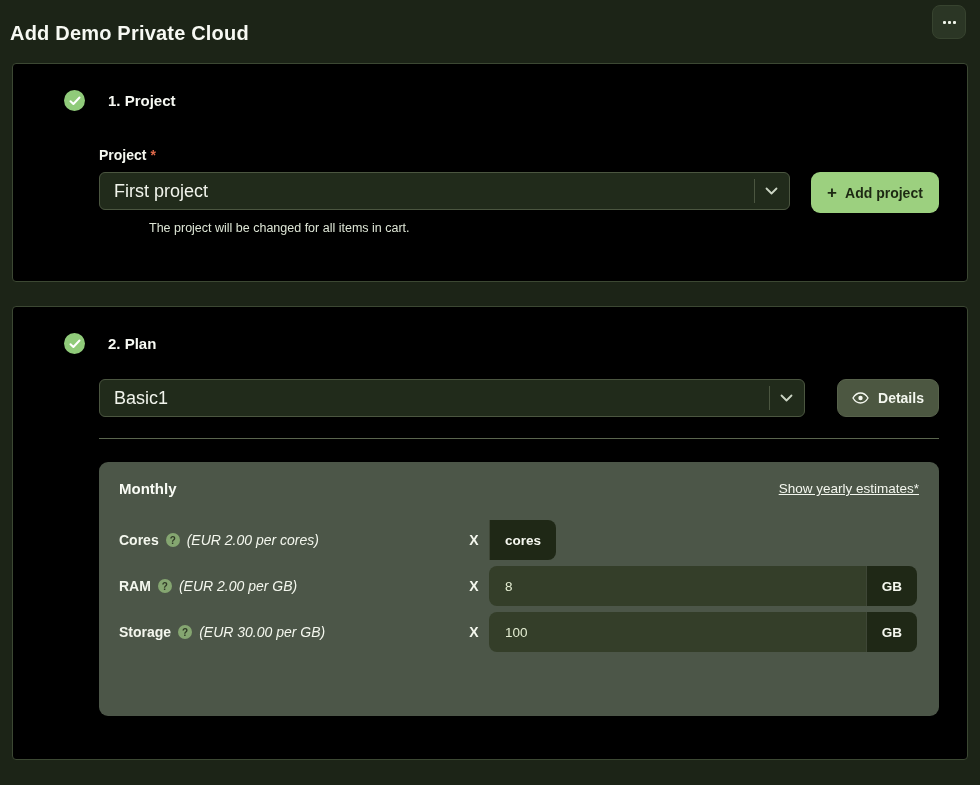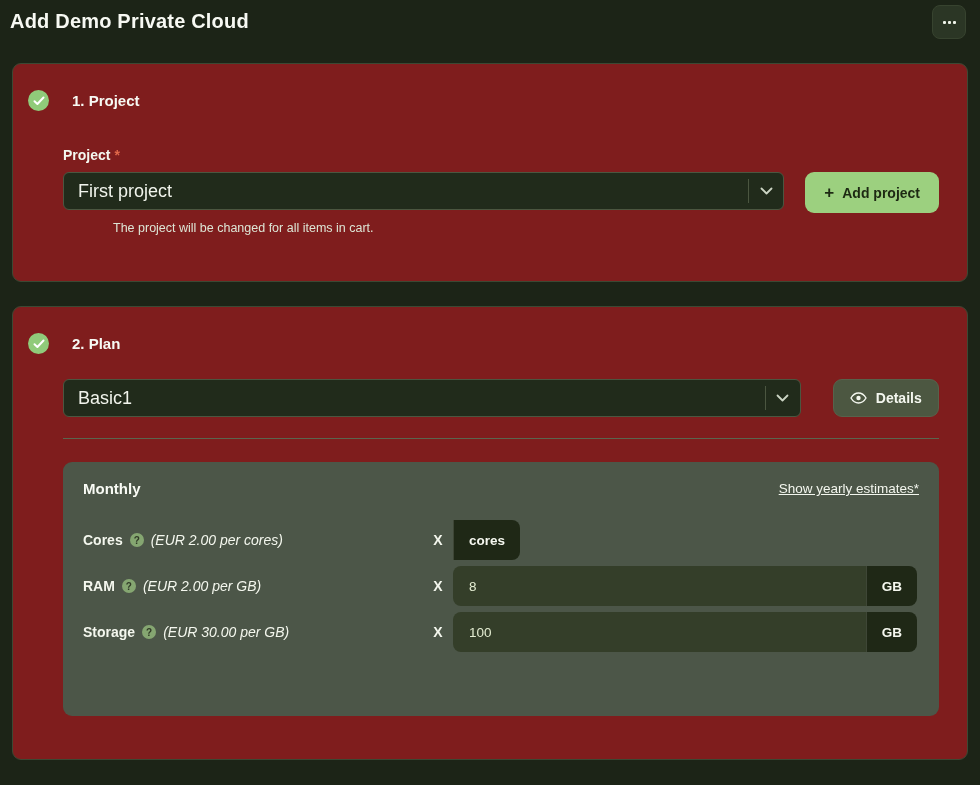--- a/index.html
+++ b/index.html
@@ -8,37 +8,37 @@
     background: #1c2417;
     font-family: "Liberation Sans", "DejaVu Sans", sans-serif;
     color: #f4f7ef;
     overflow: hidden;
   }
   .page { width: 980px; height: 785px; position: relative; }
 
   
   .page-header { position: relative; height: 48px; }
   .page-title {
-    position: absolute; left: 10px; top: 10px;
+    position: absolute; left: 10px; top: 22px;
     font-size: 20px; font-weight: 700; letter-spacing: .2px; color: #f7f9f3;
   }
   .more-btn {
     position: absolute; right: 14px; top: 5px;
     width: 34px; height: 34px; border-radius: 8px;
     background: #2b3625; border: 1px solid #37432f;
     display: flex; align-items: center; justify-content: center;
     cursor: pointer;
   }
   .dots { display: flex; gap: 2px; }
   .dots i { width: 3px; height: 3px; background: #eef3e8; border-radius: 1px; display: block; }
 
   
   .card {
-    margin: 0 12px; background: #7f1d1d;
-    border: 1px solid #3c4833; border-radius: 9px;
+    margin: 0 12px; background: #000000;
+    border: 1px solid #3c4833; border-radius: 4px; padding-left: 36px;
   }
   .card-project { margin-top: 15px; height: 219px; }
   .card-plan   { margin-top: 24px; height: 454px; }
 
   .section-head { display: flex; align-items: center; padding: 26px 0 0 15px; }
   .check-circle {
     width: 21px; height: 21px; border-radius: 50%;
     background: #90cb7a; display: flex; align-items: center; justify-content: center;
     flex: 0 0 21px;
   }

